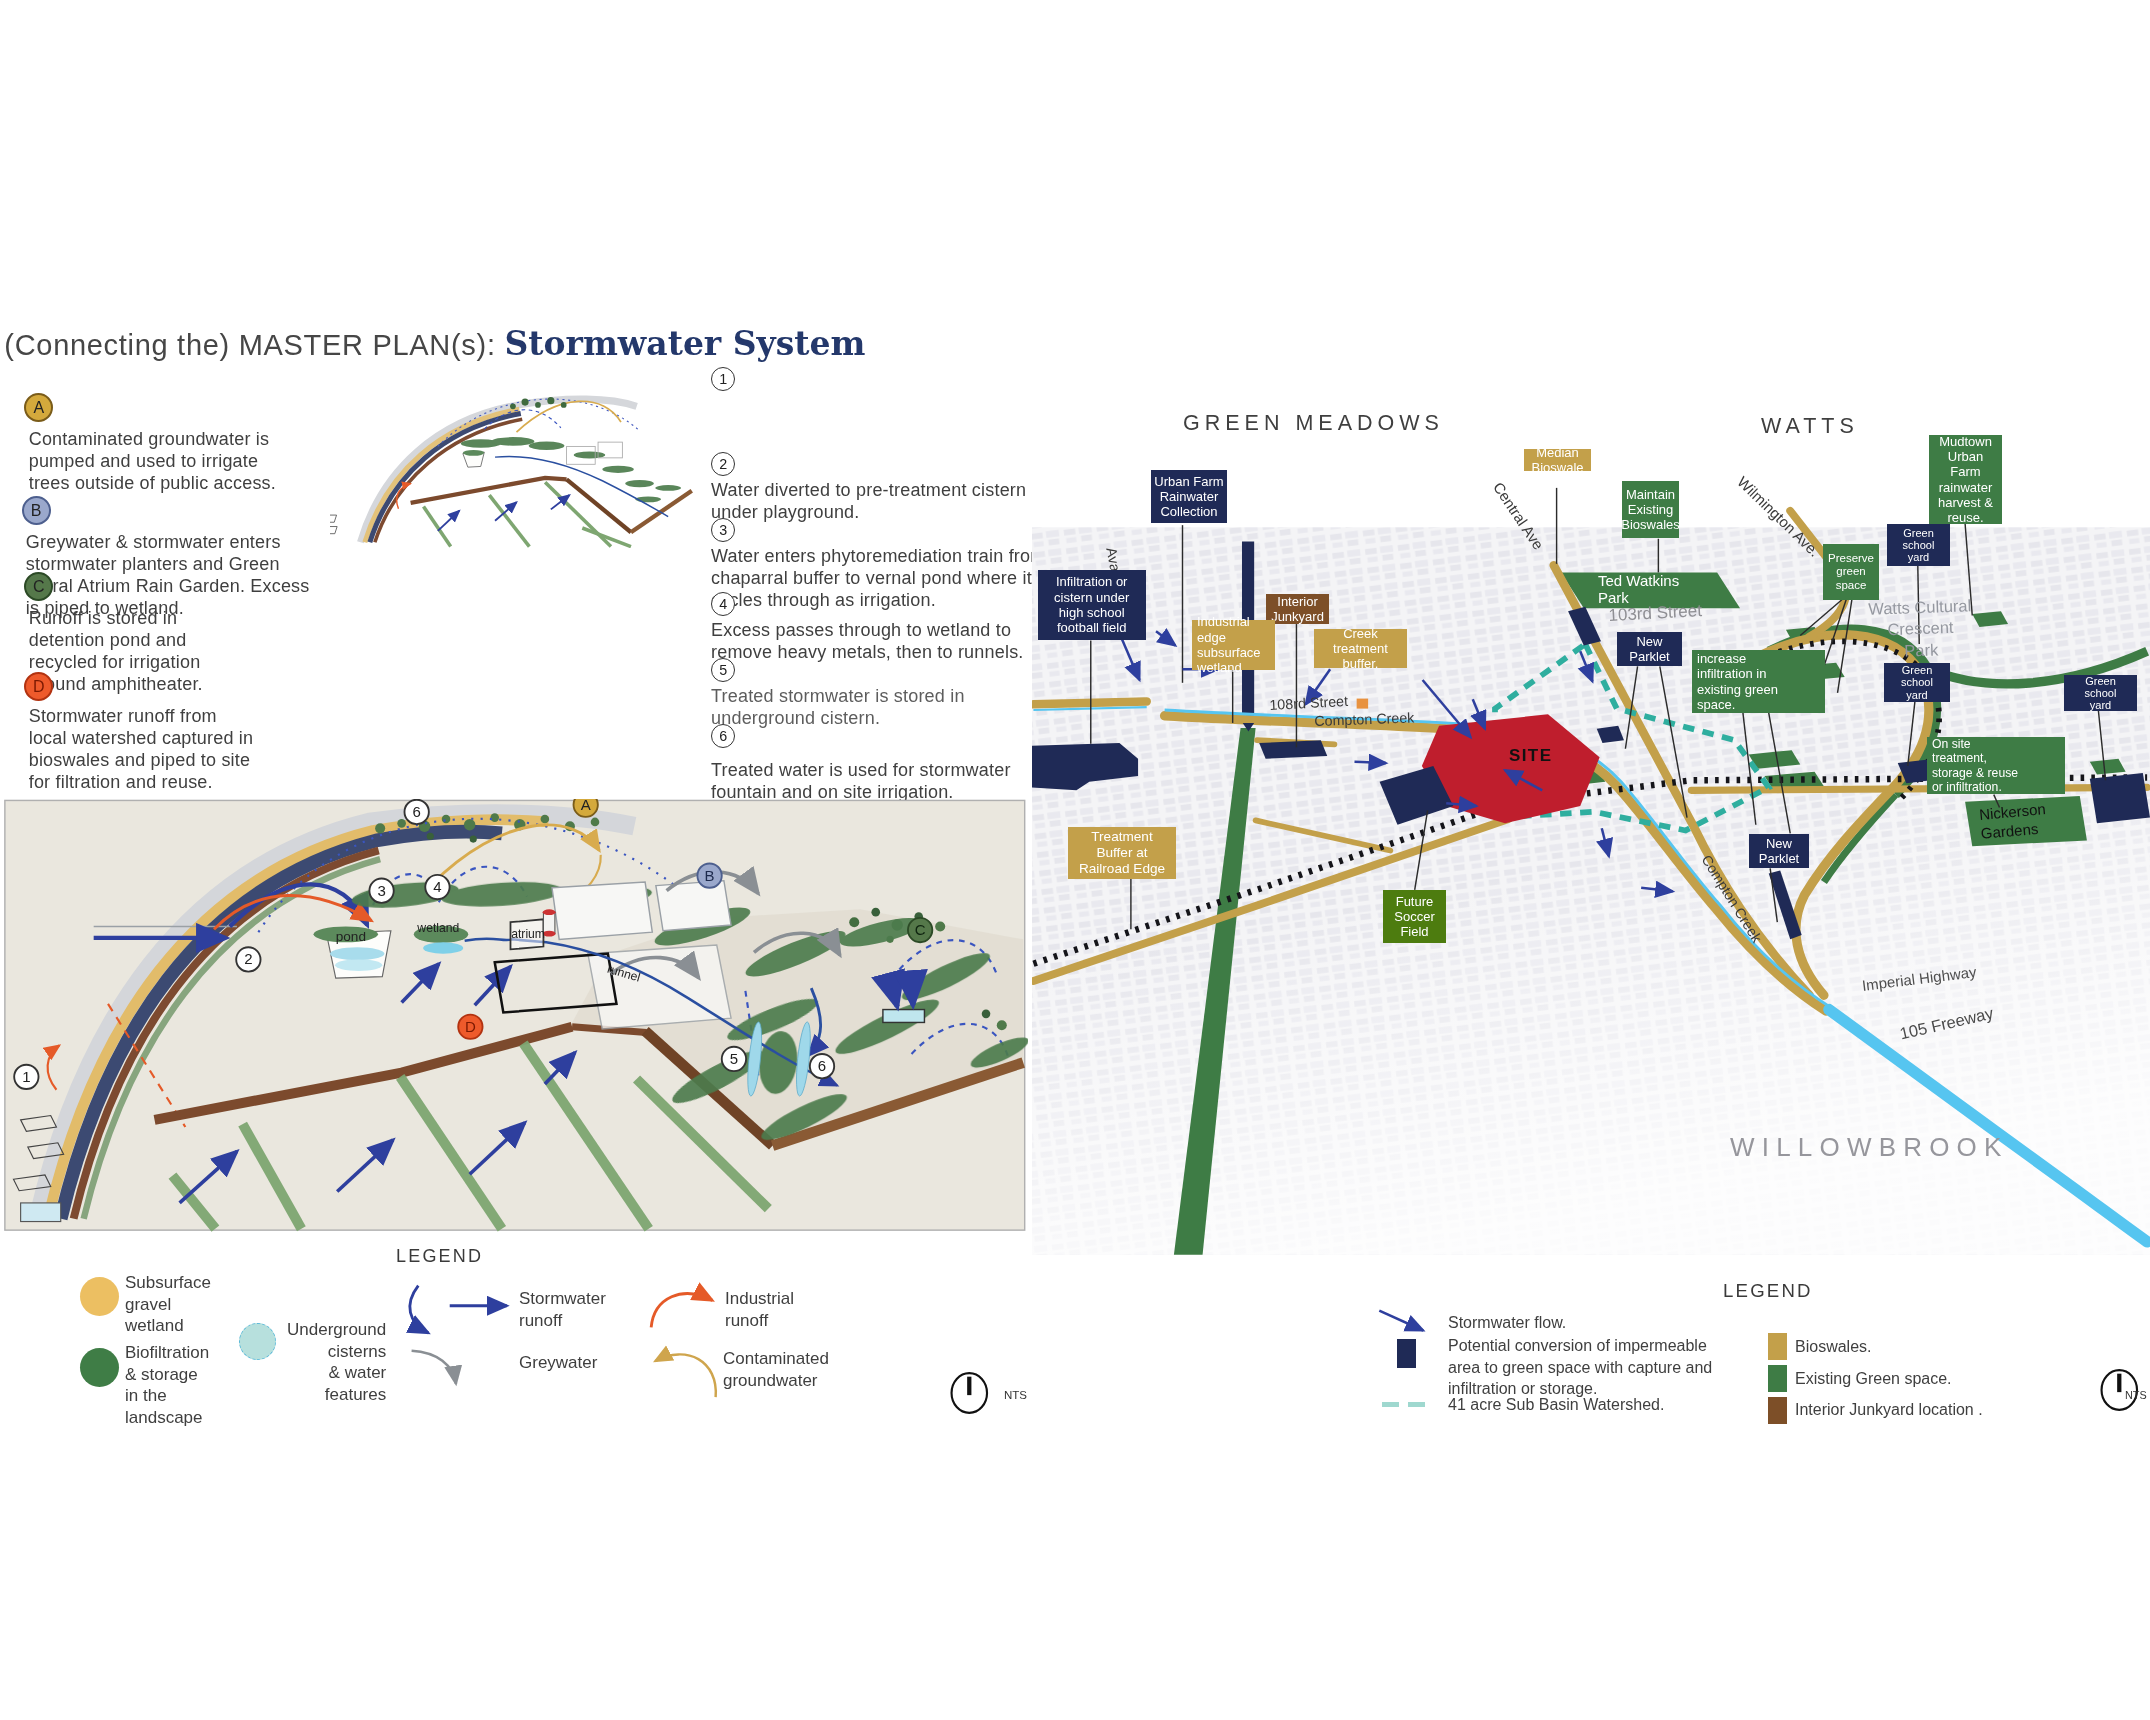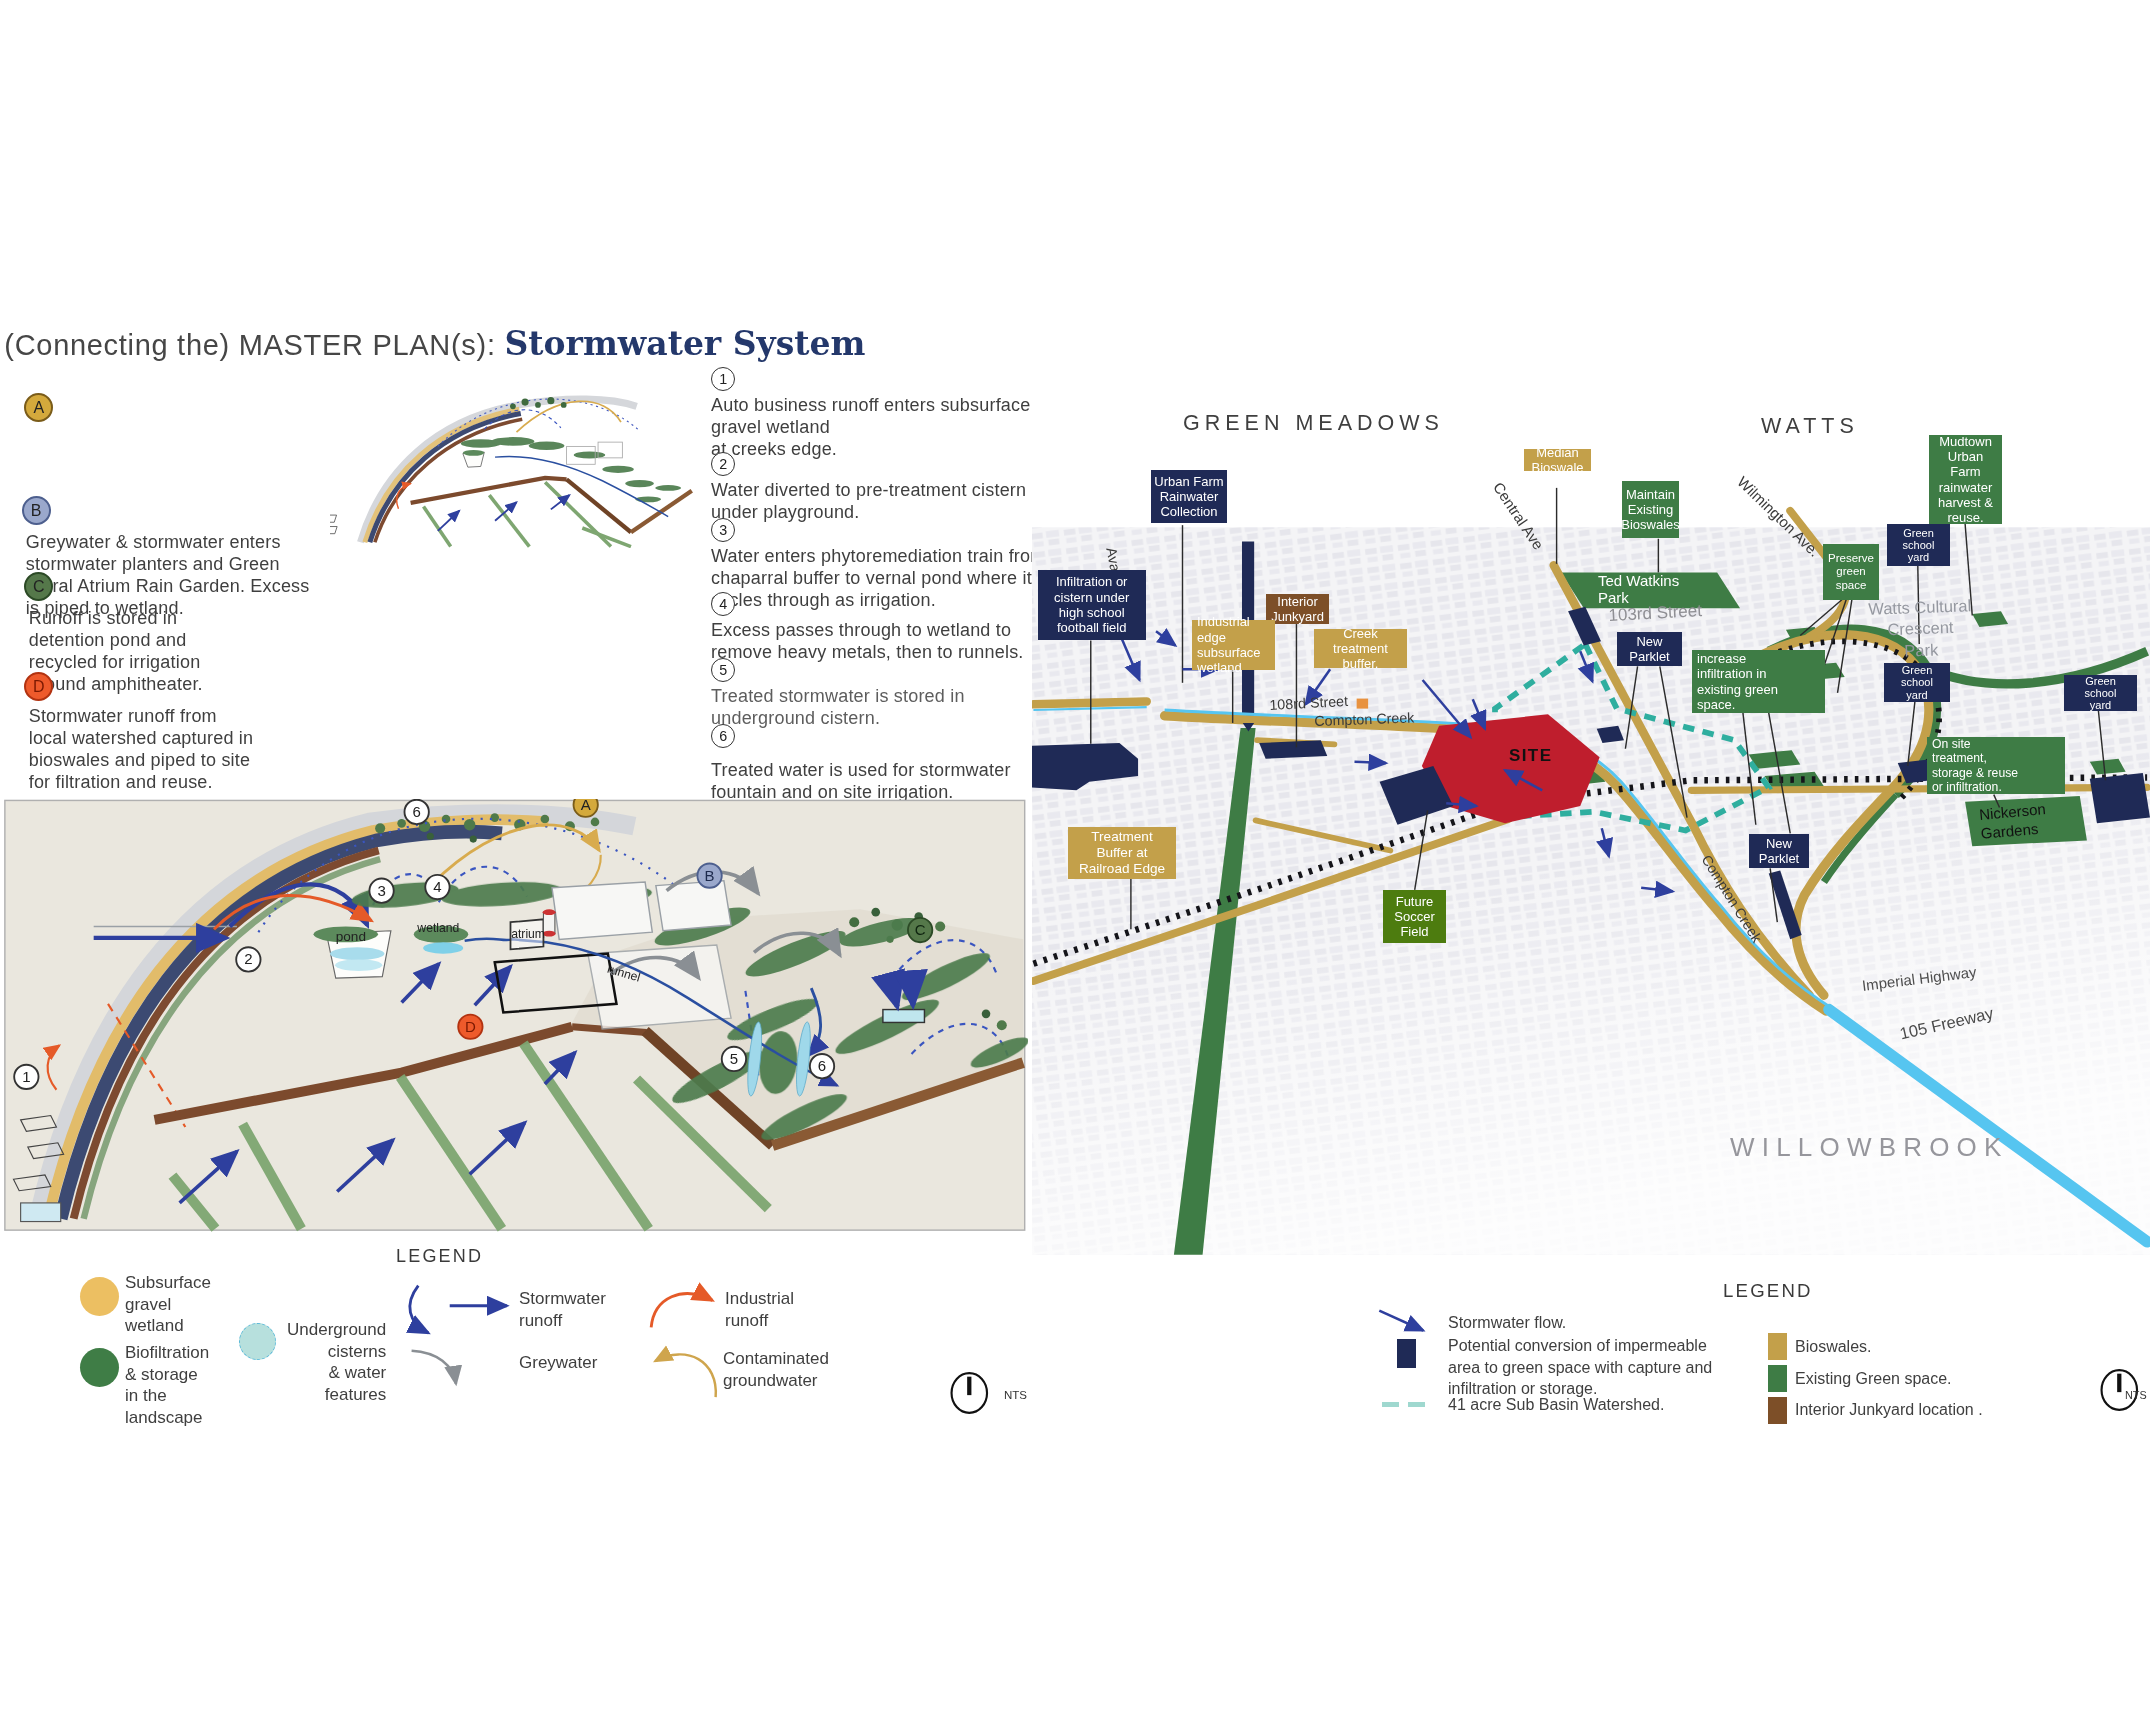--- a/index.html
+++ b/index.html
@@ -39,20 +39,23 @@
 <body>
 
 <div id="canvas">
 
   <div class="abs title-row">
     <span>(Connecting the) MASTER PLAN(s): </span><span class="title-emph">Stormwater System</span>
   </div>
 
   <div class="abs" style="left:24.4px;top:393px;">
     <div class="circle-letter" style="background:#d4a93c;border-color:#7a5c1a;">A</div>
+    <div class="ann-text pre" style="margin:5.7px 0 0 4.3px;">Contaminated groundwater is
+pumped and used to irrigate
+trees outside of public access.</div>
   </div>
   <div class="abs" style="left:21.5px;top:496px;">
     <div class="circle-letter" style="background:#9aa8cc;border-color:#4d5f8e;">B</div>
     <div class="ann-text pre" style="margin:5.7px 0 0 4.3px;">Greywater &amp; stormwater enters
 stormwater planters and Green
 Spiral Atrium Rain Garden.  Excess
 is piped to wetland.</div>
   </div>
   <div class="abs" style="left:24.4px;top:572px;">
     <div class="circle-letter" style="background:#55784a;border-color:#2c4a26;">C</div>
@@ -64,23 +67,20 @@
   <div class="abs" style="left:24.4px;top:672px;">
     <div class="circle-letter" style="background:#ee5a2b;border-color:#b23311;color:#7a1800;">D</div>
     <div class="ann-text pre" style="margin:4.3px 0 0 4.3px;">Stormwater runoff from
 local watershed captured in
 bioswales and piped to site
 for filtration and reuse.</div>
   </div>
 
   <div class="abs" style="left:711px;top:367px;">
     <div class="circle-num">1</div>
-    <div class="ann-text pre" style="margin-top:2.9px;">Auto business runoff enters subsurface
-gravel wetland
-at creeks edge.</div>
   </div>
   <div class="abs" style="left:711px;top:452px;">
     <div class="circle-num">2</div>
     <div class="ann-text pre" style="margin-top:2.9px;">Water diverted to pre-treatment cistern
 under playground.</div>
   </div>
   <div class="abs" style="left:711px;top:518px;">
     <div class="circle-num">3</div>
     <div class="ann-text pre" style="margin-top:2.9px;">Water enters phytoremediation  train from
 chaparral buffer to vernal pond where it

